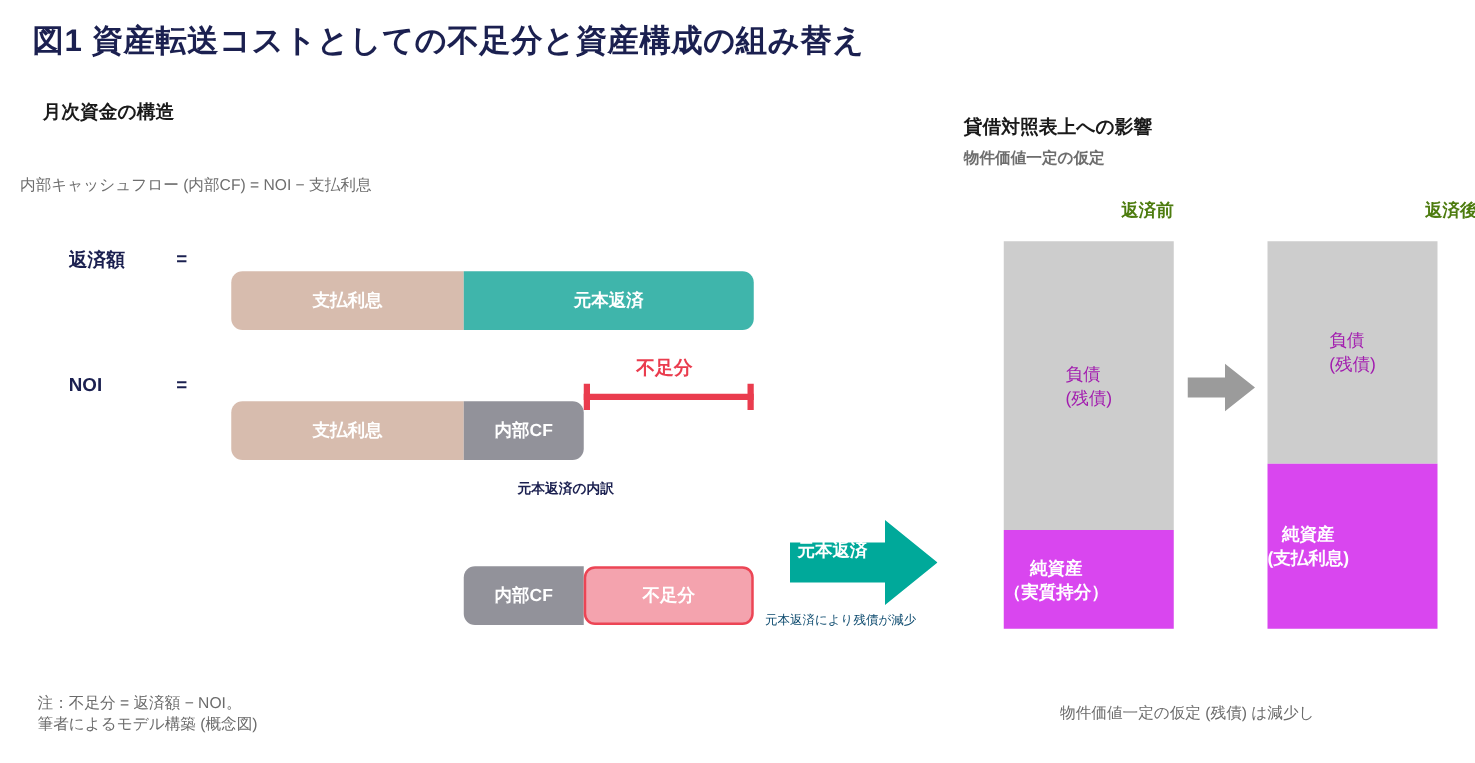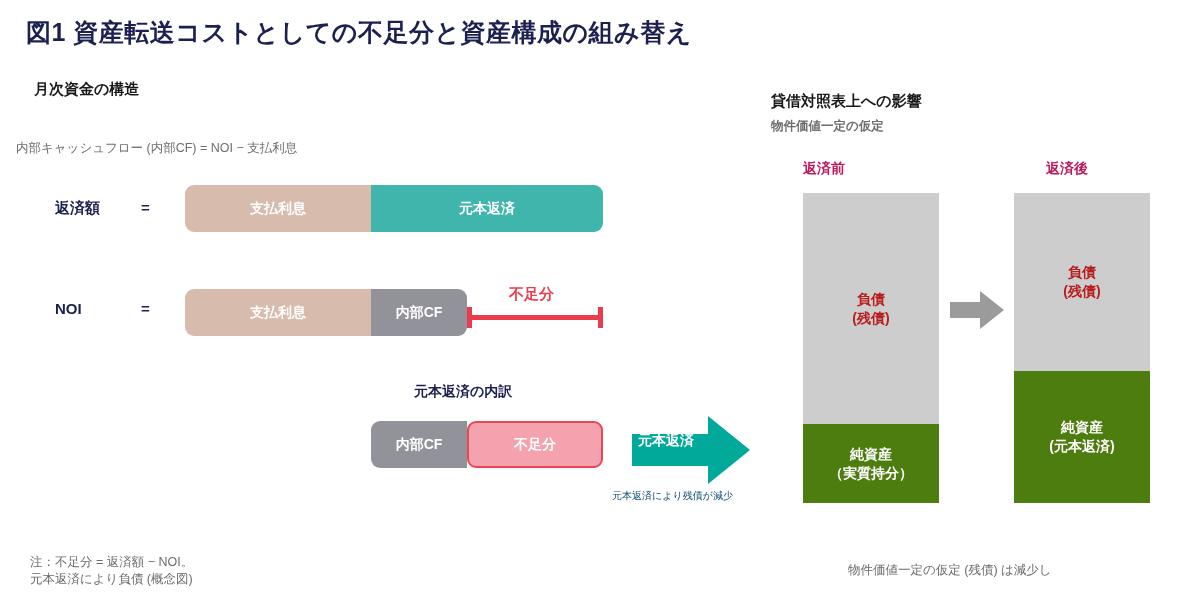--- a/index.html
+++ b/index.html
@@ -40,20 +40,21 @@
   }
   .eq-sign {
     font-size: 15px; font-weight: bold; color: #1b2050;
   }
 
   .seg {
     position: absolute;
     display: flex; align-items: center; justify-content: center;
     font-size: 14px; font-weight: bold; color: #ffffff;
     white-space: nowrap;
+    margin-top: 32px;
   }
   .seg-tan  { background: #d7bcae; border-radius: 9px; }
   .seg-teal { background: #3fb5ab; border-radius: 9px; }
   .seg-gray { background: #92929a; border-radius: 9px; }
   .seg-pink { background: #f4a3ae; border-radius: 9px; border: 2px solid #ec4555; }
 
   
   .sq-right { border-top-right-radius: 0; border-bottom-right-radius: 0; }
   .sq-left  { border-top-left-radius: 0; border-bottom-left-radius: 0; }
 
@@ -64,52 +65,52 @@
   .bracket-cap {
     background: #ea3c4e; width: 5px; height: 21px;
   }
   .bracket-label {
     font-size: 15px; font-weight: bold; color: #ea3c4e;
     white-space: nowrap;
   }
 
   
   .break-title {
-    font-size: 14px; font-weight: bold; color: #1b2050;
+    font-size: 11px; font-weight: bold; color: #1b2050;
     white-space: nowrap;
   }
 
   
   #teal-arrow { left: 632px; top: 414px; width: 118px; height: 72px; }
   .arrow-label-teal {
     position: absolute; left: 638px; top: 432px;
     font-size: 14px; font-weight: bold; color: #ffffff;
     white-space: nowrap;
   }
   .arrow-caption {
     font-size: 10px; color: #0c4a6e; white-space: nowrap;
   }
 
   
   .col-head {
-    font-size: 14px; font-weight: bold; color: #be185d;
-    white-space: nowrap; text-align: left;
+    font-size: 14px; font-weight: bold; color: #4d7c0f;
+    white-space: nowrap; text-align: right;
   }
   .bs-col { position: absolute; }
   .bs-liab {
     position: absolute; background: #cdcdcd;
     display: flex; align-items: center; justify-content: center;
   }
   .bs-eq {
-    position: absolute; background: #4d7c0f;
-    display: flex; align-items: center; justify-content: center;
+    position: absolute; background: #d946ef;
+    display: flex; align-items: center; justify-content: flex-start;
   }
   .bs-text-dark {
-    font-size: 14px; font-weight: bold; color: #b91c1c;
-    text-align: center; line-height: 1.35; white-space: nowrap;
+    font-size: 14px; font-weight: normal; color: #a21caf;
+    text-align: left; line-height: 1.35; white-space: nowrap;
   }
   .bs-text-light {
     font-size: 14px; font-weight: bold; color: #ffffff;
     text-align: center; line-height: 1.35; white-space: nowrap;
   }
 
   
   .note {
     font-size: 12.5px; color: #6b6b6b; line-height: 1.6;
     white-space: pre; 
@@ -197,29 +198,29 @@
   <div class="bs-col">
     <div class="bs-liab" style="left:1014px; top:193px; width:136px; height:178px;">
       <div class="bs-text-dark">
         <div>負債</div>
         <div>(残債)</div>
       </div>
     </div>
     <div class="bs-eq" style="left:1014px; top:371px; width:136px; height:132px;">
       <div class="bs-text-light">
         <div>純資産</div>
-        <div>(元本返済)</div>
+        <div>(支払利息)</div>
       </div>
     </div>
   </div>
 
   <div class="abs note-right" style="left:848px; top:519px;">
     <div>物件価値一定の仮定 (残債) は減少し</div>
     
   </div>
 
   <div class="abs note" style="left:30px; top:512px;">
     <div>注：不足分 = 返済額 − NOI。</div>
     
   </div>
-  <div class="abs note" style="left:30px; top:569px;">元本返済により負債 (概念図)</div>
+  <div class="abs note" style="left:30px; top:569px;">筆者によるモデル構築 (概念図)</div>
 
 </div>
 
 </body></html>

